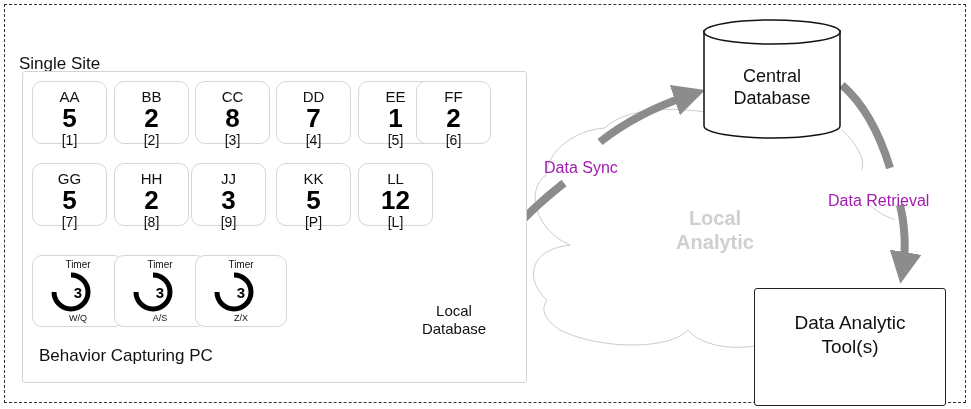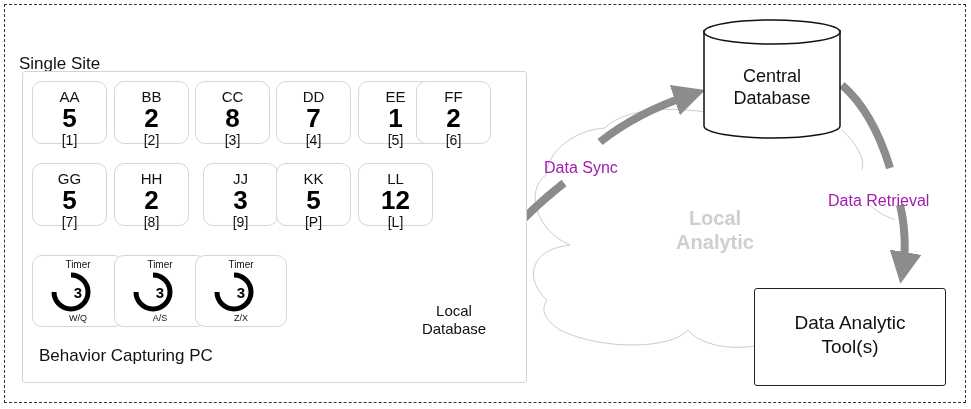--- a/index.html
+++ b/index.html
@@ -21,21 +21,21 @@
   .timer .tl { position: absolute; left: 0; right: 0; top: 3px; font-size: 10px; color: #111; }
   .timer .tk { position: absolute; left: 0; right: 0; top: 57px; font-size: 9px; color: #111; }
   .timer svg { position: absolute; left: 17px; top: 15px; }
   .timer .tv { position: absolute; left: 0; right: 0; top: 28px; font-size: 15px; font-weight: bold; color: #000; }
   #pc-label { left: 39px; top: 346px; font-size: 17px; color: #111; }
   #overlay { position: absolute; left: 0; top: 0; }
   .lbl-text { position: absolute; font-size: 16px; color: #a21caf; margin-top: 12px; }
   .db-text { position: absolute; text-align: center; color: #111; line-height: 1.2; }
   #network-label { position: absolute; left: 660px; top: 206px; width: 110px; text-align: center;
                    font-size: 20px; font-weight: bold; color: #cfcfcf; line-height: 1.2; }
-  #tool-box { left: 754px; top: 288px; width: 192px; height: 98px; border: 1.5px solid #222;
+  #tool-box { left: 754px; top: 288px; width: 192px; height: 118px; border: 1.5px solid #222;
               border-radius: 3px; box-sizing: border-box; background: #fff; text-align: center; }
   #tool-box span { display: block; font-size: 19px; line-height: 1.25; color: #111; padding-top: 22px; }
 </style>
 </head>
 <body>
 
 <div id="site-border" class="abs"></div>
 <div id="site-title" class="abs">Single Site</div>
 
 <svg id="overlay" width="971" height="409">
@@ -104,21 +104,21 @@
     <div class="key" style="left: 32px; top: 163px;">
       <div class="lbl">GG</div>
       <div class="cnt">5</div>
       <div class="hk">[7]</div>
     </div>
     <div class="key" style="left: 114px; top: 163px;">
       <div class="lbl">HH</div>
       <div class="cnt">2</div>
       <div class="hk">[8]</div>
     </div>
-    <div class="key" style="left: 203px; top: 163px;">
+    <div class="key" style="left: 191px; top: 163px;">
       <div class="lbl">JJ</div>
       <div class="cnt">3</div>
       <div class="hk">[9]</div>
     </div>
     <div class="key" style="left: 276px; top: 163px;">
       <div class="lbl">KK</div>
       <div class="cnt">5</div>
       <div class="hk">[P]</div>
     </div>
     <div class="key" style="left: 358px; top: 163px;">

